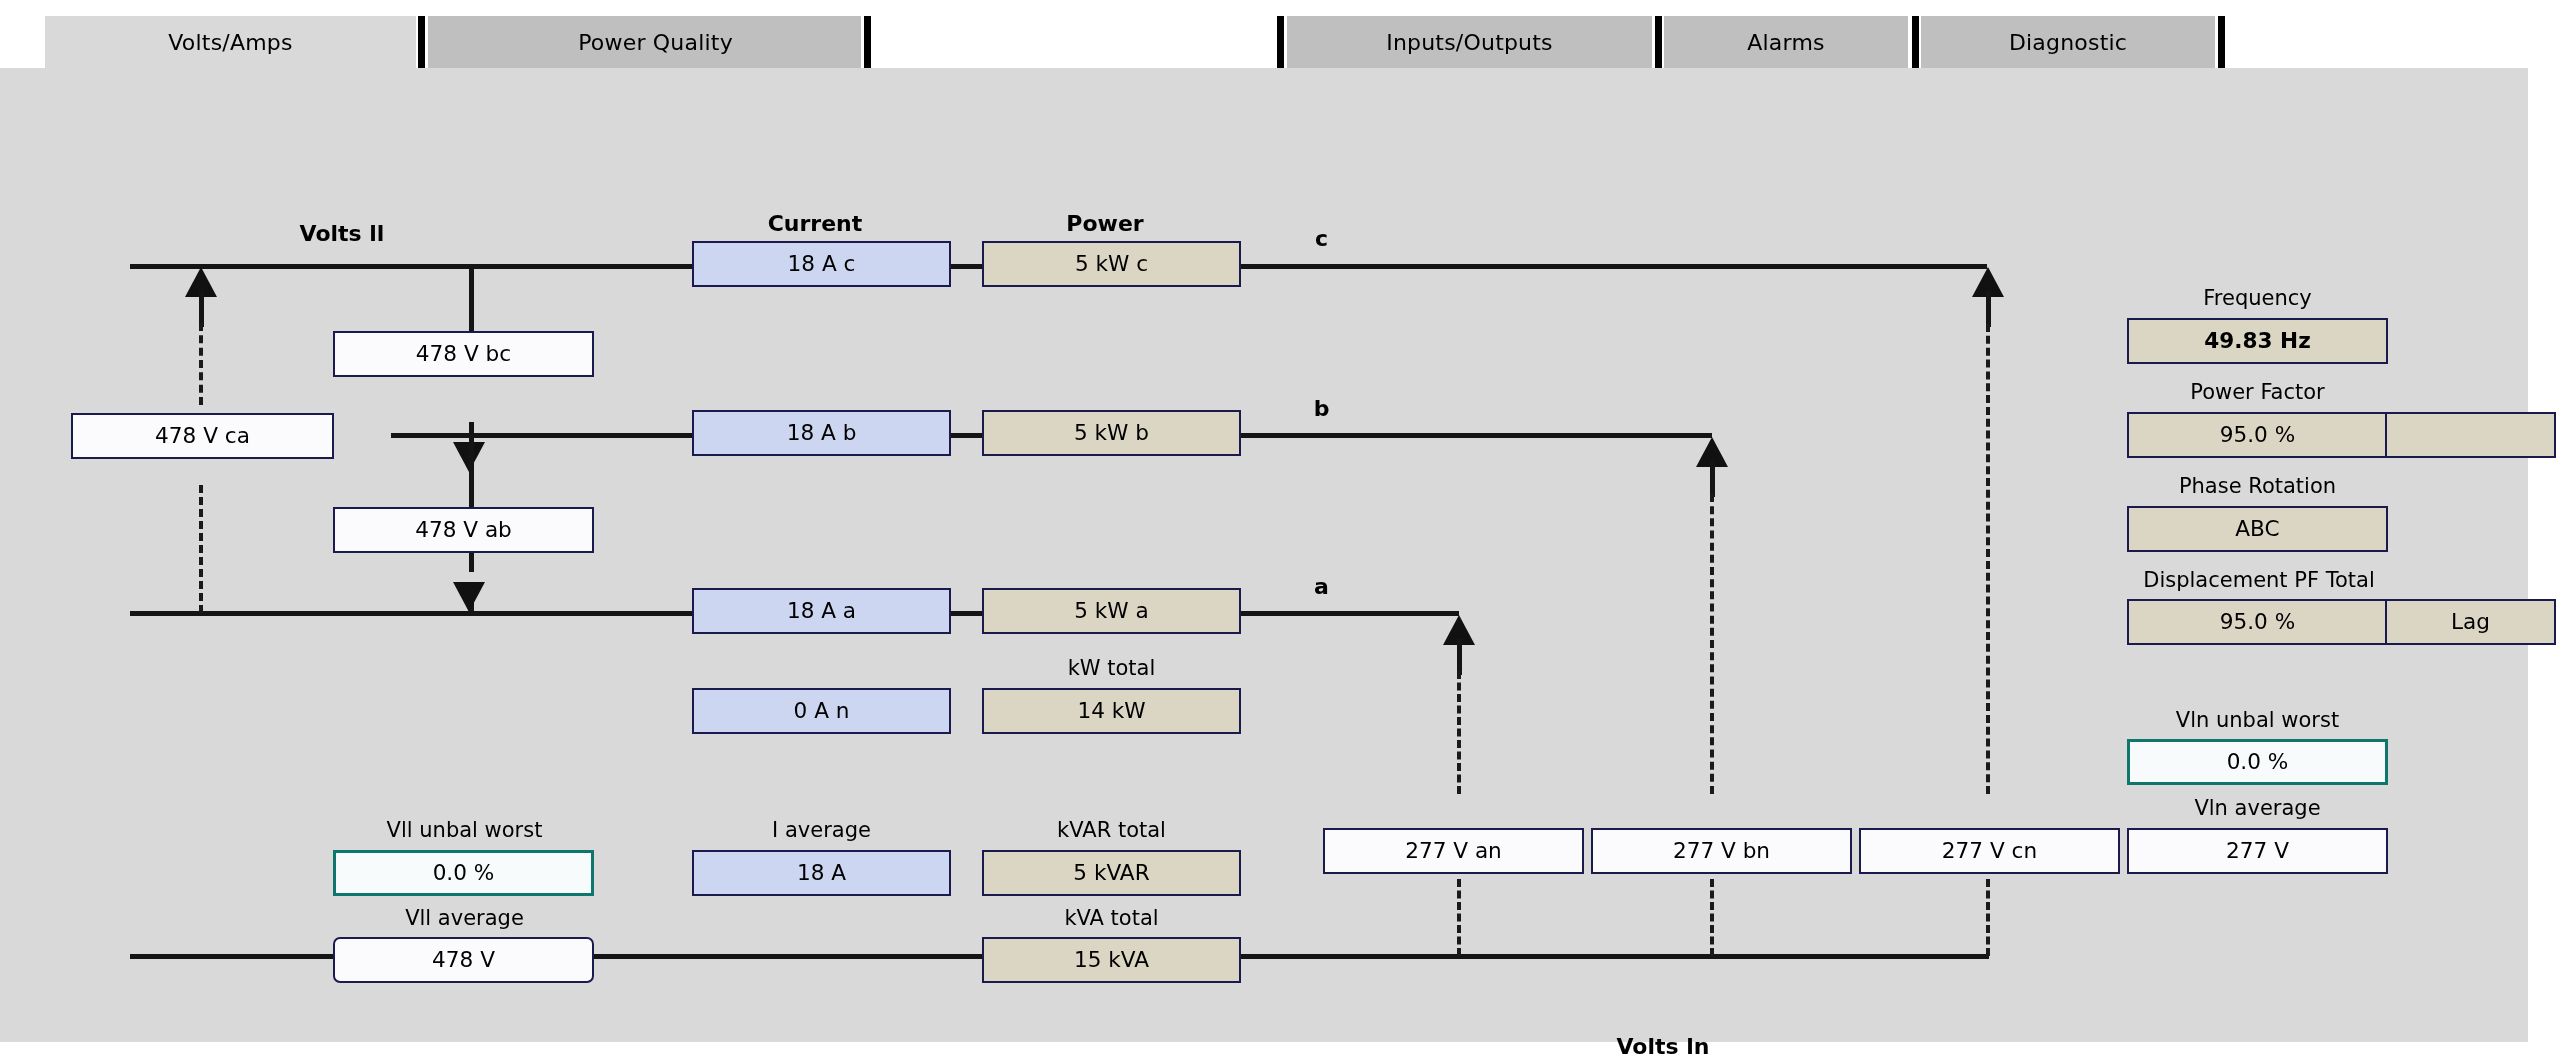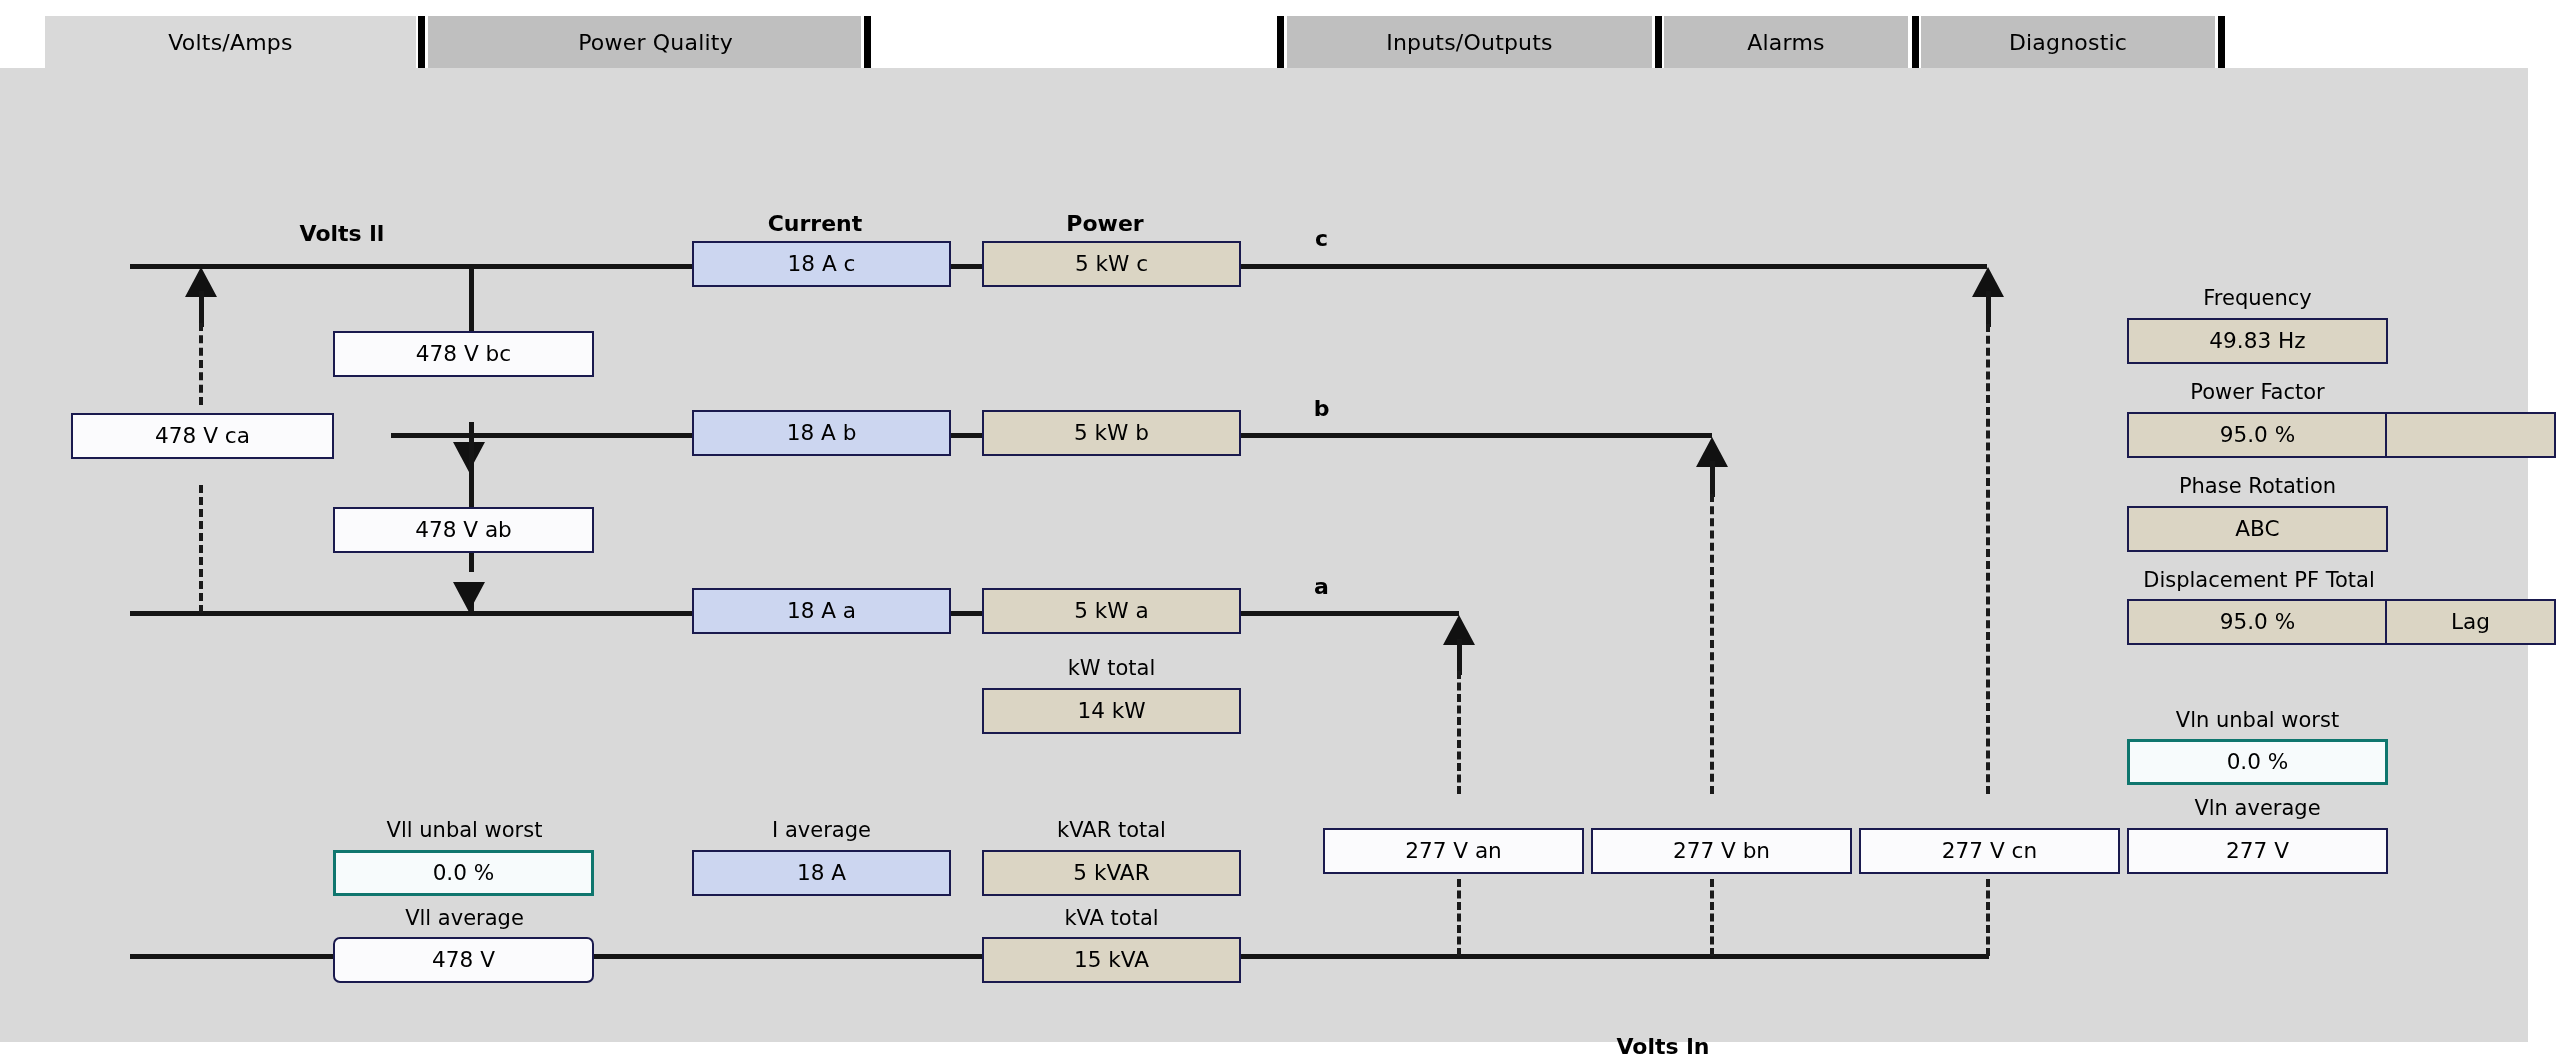--- a/index.html
+++ b/index.html
@@ -146,20 +146,21 @@
   <div class="vbox white" style="left:333px;top:439px;width:261px;height:46px;">478 V ab</div>
 
   <div class="lbl" style="left:327px;top:752px;width:275px;">Vll unbal worst</div>
   <div class="vbox teal" style="left:333px;top:782px;width:261px;height:46px;">0.0 %</div>
   <div class="lbl" style="left:327px;top:840px;width:275px;">Vll average</div>
   <div class="vbox white" style="left:333px;top:869px;width:261px;height:46px;border-radius:7px;">478 V</div>
 
   <div class="vbox blue" style="left:692px;top:173px;width:259px;height:46px;">18 A c</div>
   <div class="vbox blue" style="left:692px;top:342px;width:259px;height:46px;">18 A b</div>
   <div class="vbox blue" style="left:692px;top:520px;width:259px;height:46px;">18 A a</div>
+  <div class="vbox blue" style="left:692px;top:620px;width:259px;height:46px;">0 A n</div>
   <div class="lbl" style="left:692px;top:752px;width:259px;">I average</div>
   <div class="vbox blue" style="left:692px;top:782px;width:259px;height:46px;">18 A</div>
 
   <div class="vbox tan" style="left:982px;top:173px;width:259px;height:46px;">5 kW c</div>
   <div class="vbox tan" style="left:982px;top:342px;width:259px;height:46px;">5 kW b</div>
   <div class="vbox tan" style="left:982px;top:520px;width:259px;height:46px;">5 kW a</div>
 
   <div class="lbl" style="left:982px;top:590px;width:259px;">kW total</div>
   <div class="vbox tan" style="left:982px;top:620px;width:259px;height:46px;">14 kW</div>
   <div class="lbl" style="left:982px;top:752px;width:259px;">kVAR total</div>
@@ -170,21 +171,21 @@
   <div class="vbox white" style="left:1323px;top:760px;width:261px;height:46px;">277 V an</div>
   <div class="vbox white" style="left:1591px;top:760px;width:261px;height:46px;">277 V bn</div>
   <div class="vbox white" style="left:1859px;top:760px;width:261px;height:46px;">277 V cn</div>
 
   <div class="lbl" style="left:2127px;top:642px;width:261px;">Vln unbal worst</div>
   <div class="vbox teal" style="left:2127px;top:671px;width:261px;height:46px;">0.0 %</div>
   <div class="lbl" style="left:2127px;top:730px;width:261px;">Vln average</div>
   <div class="vbox white" style="left:2127px;top:760px;width:261px;height:46px;">277 V</div>
 
   <div class="lbl" style="left:2127px;top:220px;width:261px;">Frequency</div>
-  <div class="vbox tan" style="left:2127px;top:250px;width:261px;height:46px;">49.83 Hz</div>
+  <div class="vbox tan" style="left:2127px;top:250px;width:261px;height:46px;font-weight:bold;">49.83 Hz</div>
 
   <div class="lbl" style="left:2127px;top:314px;width:261px;">Power Factor</div>
   <div class="vbox tan" style="left:2127px;top:344px;width:261px;height:46px;">95.0 %</div>
   <div class="vbox tan" style="left:2385px;top:344px;width:171px;height:46px;"></div>
 
   <div class="lbl" style="left:2127px;top:408px;width:261px;">Phase Rotation</div>
   <div class="vbox tan" style="left:2127px;top:438px;width:261px;height:46px;">ABC</div>
 
   <div class="lbl" style="left:2099px;top:502px;width:320px;">Displacement PF Total</div>
   <div class="vbox tan" style="left:2127px;top:531px;width:261px;height:46px;">95.0 %</div>

